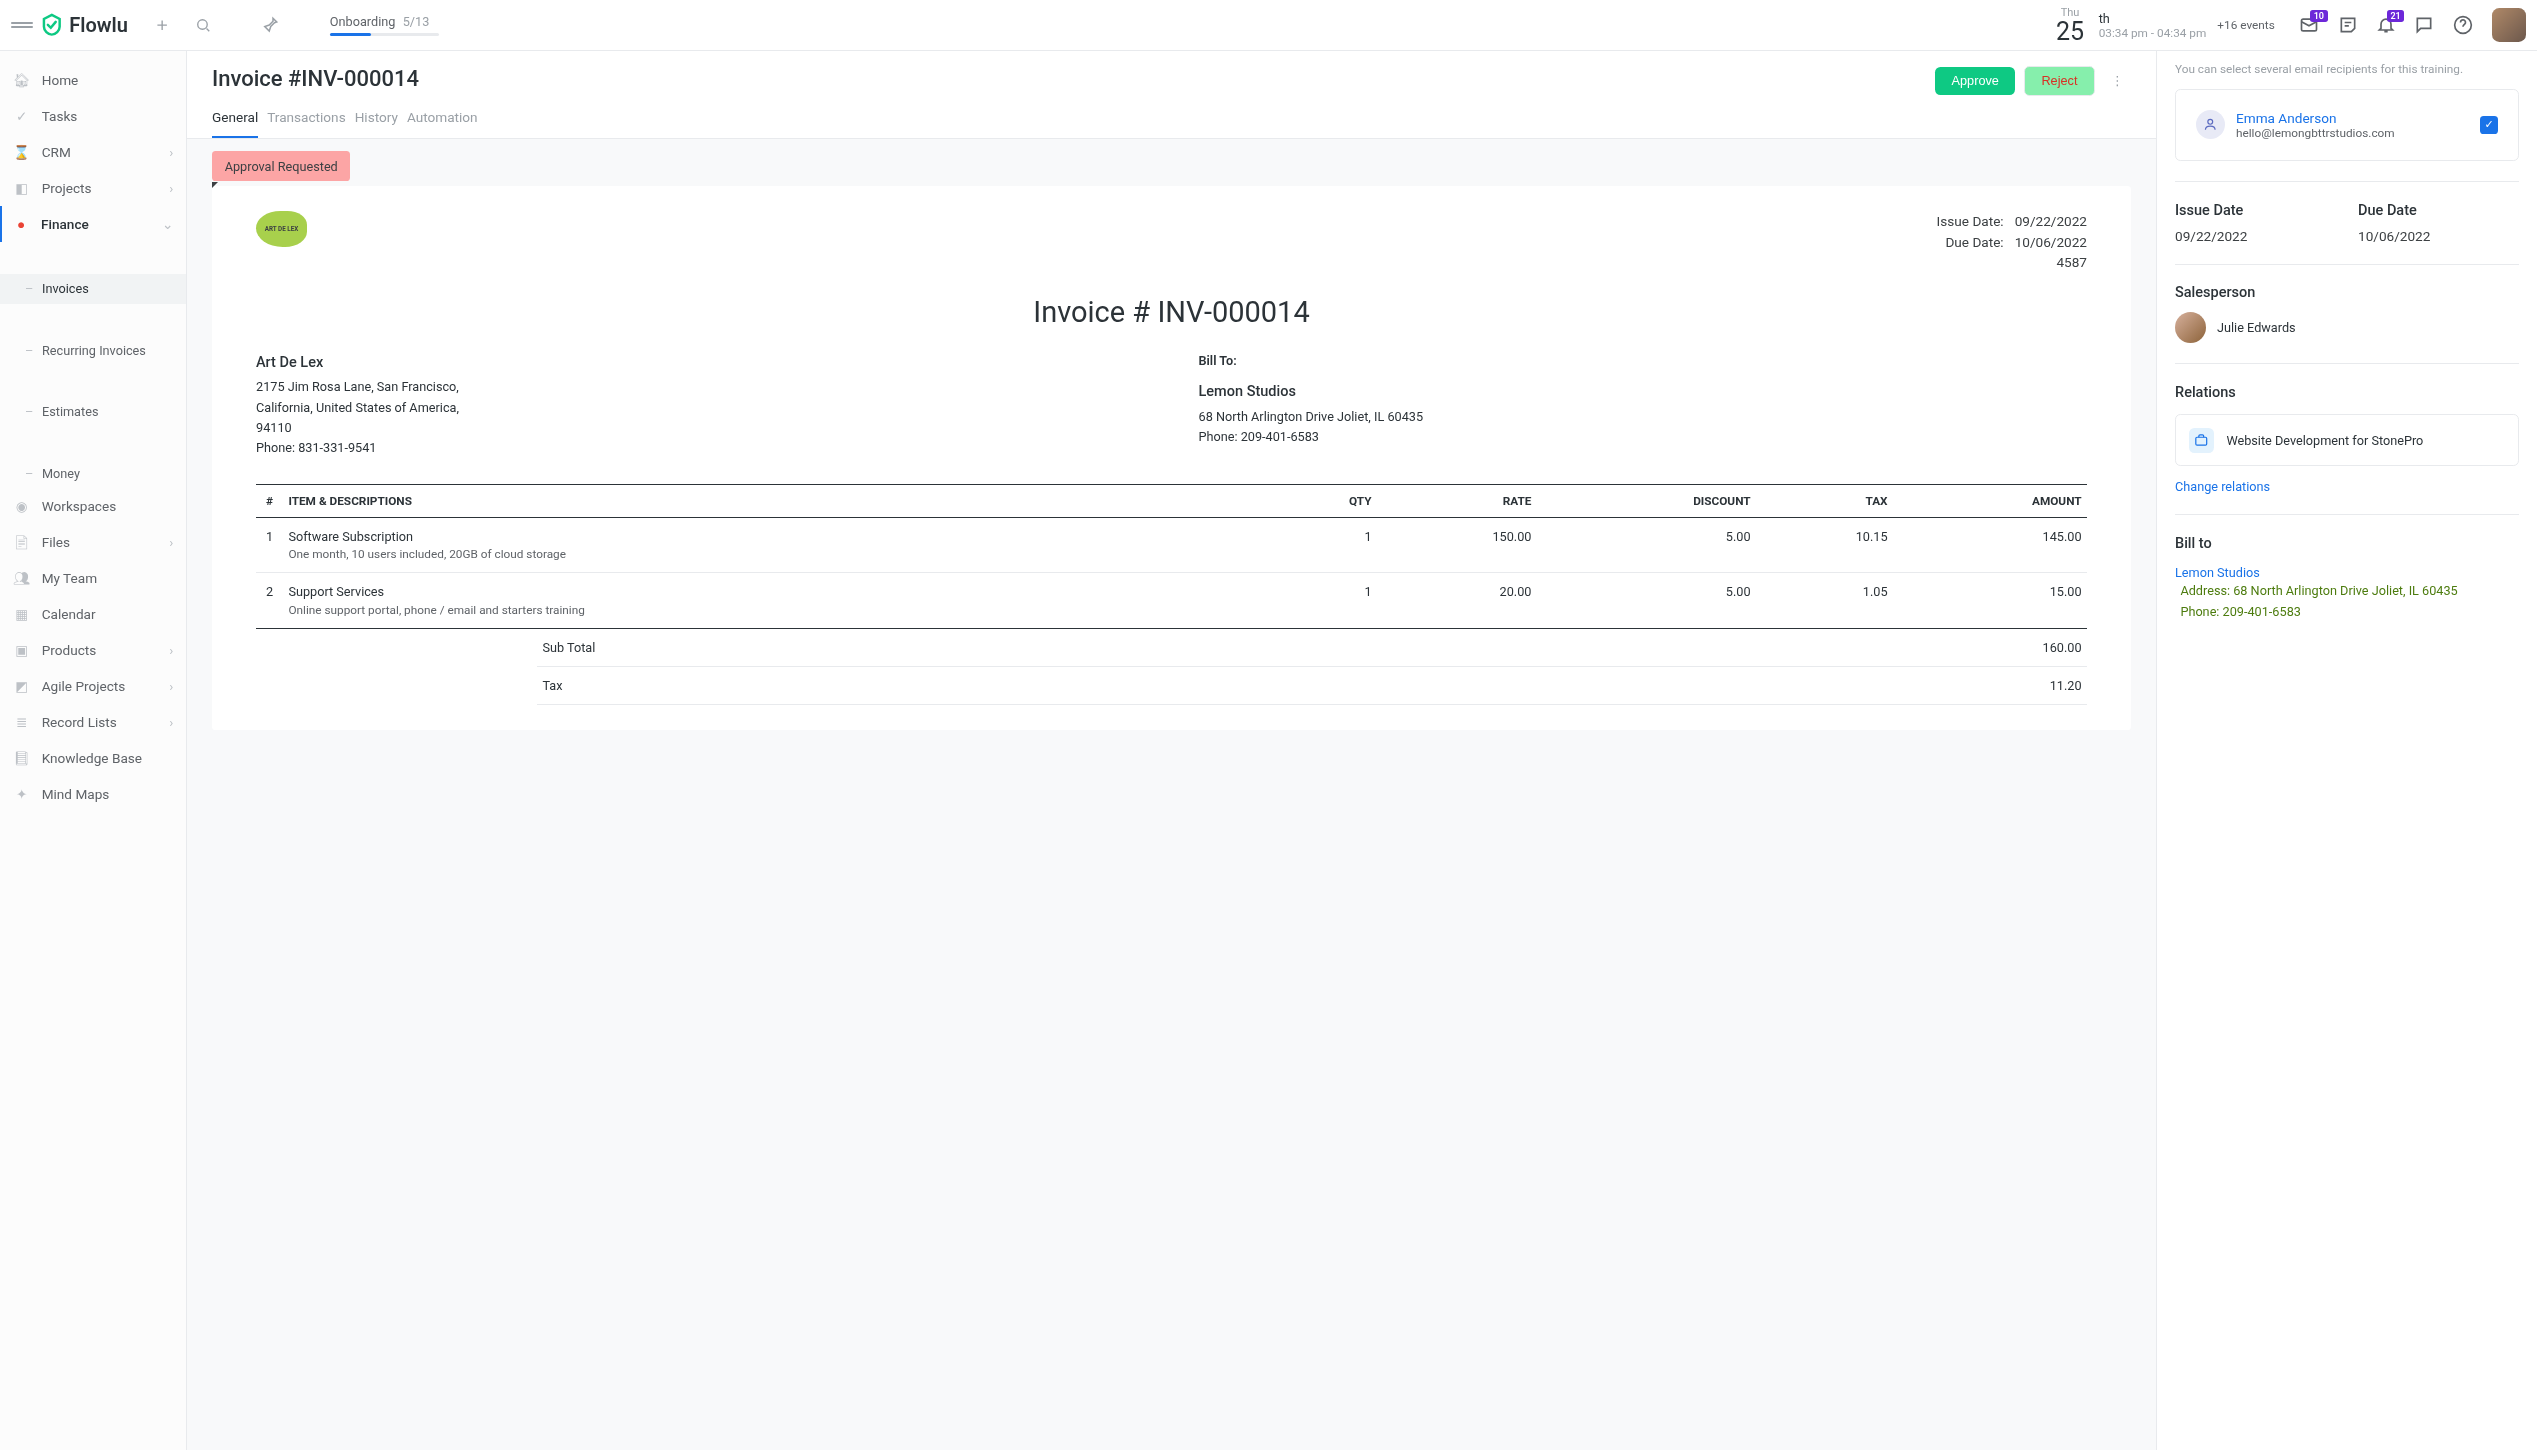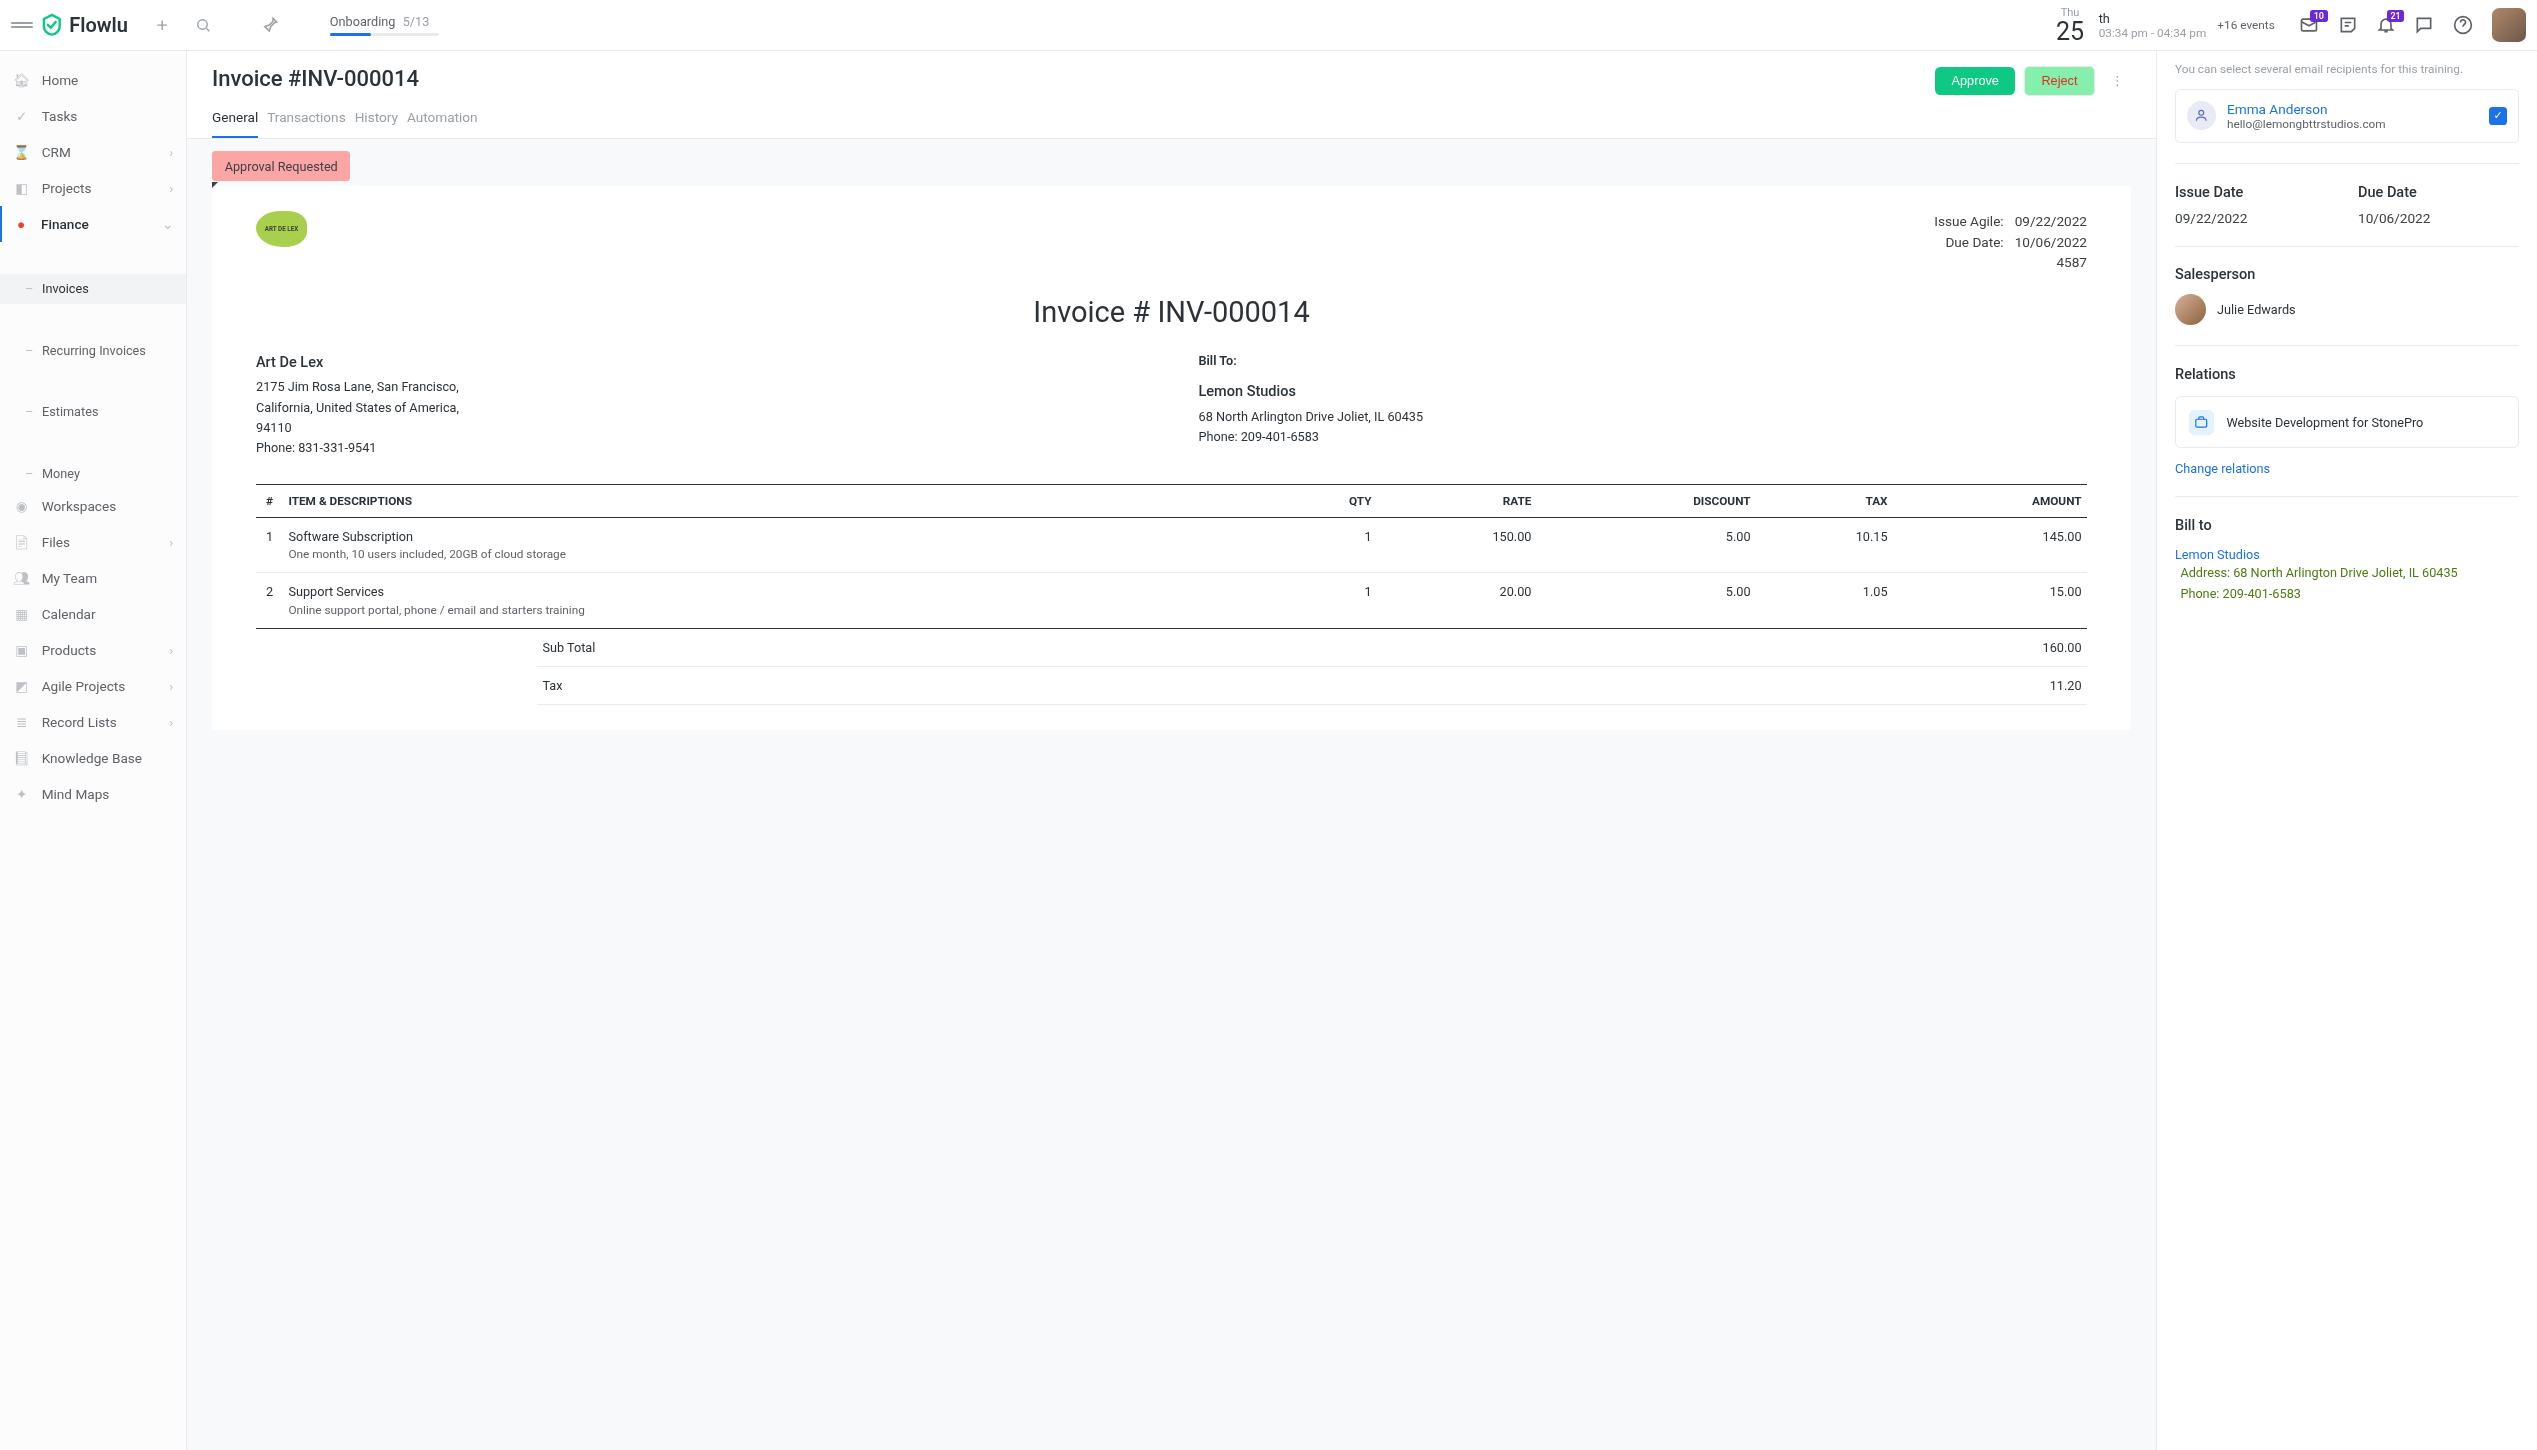--- a/index.html
+++ b/index.html
@@ -85,21 +85,21 @@
 .inv-table tbody tr:last-child { border-bottom: 1.8px solid #2c3338; }
 .inv-table td { padding: 11px 5.4px; text-align: right; vertical-align: top; }
 .inv-table td:first-child { text-align: center; }
 .inv-table td:nth-child(2) { text-align: left; }
 .item-desc { color: #5f6368; font-size: 11.8px; margin-top: 3.6px; }
 .inv-totals { margin-top: 0; }
 .total-row { display: flex; justify-content: space-between; padding: 11px 5.4px; border-bottom: 0.9px solid #e8eaed; margin-left: 281px; }
 
 
 .rp-hint { color: #9aa0a6; font-size: 11.8px; margin-bottom: 12.7px; }
-.contact-box { border: 0.9px solid #e8eaed; border-radius: 5.4px; padding: 11px; display: flex; align-items: center; gap: 11px; }
+.contact-box { border: 0.9px solid #e8eaed; border-radius: 5.4px; padding: 20px; display: flex; align-items: center; gap: 11px; }
 .contact-icon { width: 29px; height: 29px; border-radius: 50%; background: #e8eaf6; display: flex; align-items: center; justify-content: center; color: #5c6bc0; }
 .contact-name { color: #1a73e8; font-size: 13.6px; }
 .contact-email { color: #5f6368; font-size: 11.8px; }
 .check-badge { margin-left: auto; width: 18px; height: 18px; background: #1a73e8; border-radius: 3.6px; display: flex; align-items: center; justify-content: center; color: #fff; font-size: 11px; }
 .rp-divider { height: 0.9px; background: #e8eaed; margin: 20px 0; }
 .rp-row { display: flex; gap: 22px; }
 .rp-col { flex: 1; }
 .rp-label { font-size: 14.5px; color: #2c3338; font-weight: 500; margin-bottom: 9px; }
 .rp-value { font-size: 13.6px; color: #3c4043; }
 .salesperson { display: flex; align-items: center; gap: 11px; margin-top: 11px; }
@@ -284,21 +284,21 @@
       </div>
 
       <div class="invoice-wrap">
         <div class="status-chip">Approval Requested</div>
 
         <div class="invoice-card">
           <div class="inv-top">
             <div class="inv-logo">ART DE LEX</div>
             <div class="inv-dates">
               <div class="inv-dates-row">
-                  <span>Issue Agile:</span> 
+                  <span>Issue Date:</span> 
                   <span>09/22/2022</span>
                 </div>
               <div class="inv-dates-row">
                   <span>Due Date:</span> 
                   <span>10/06/2022</span>
                 </div>
               <div>4587</div>
             </div>
           </div>
           <div class="inv-title">Invoice # INV-000014</div>

